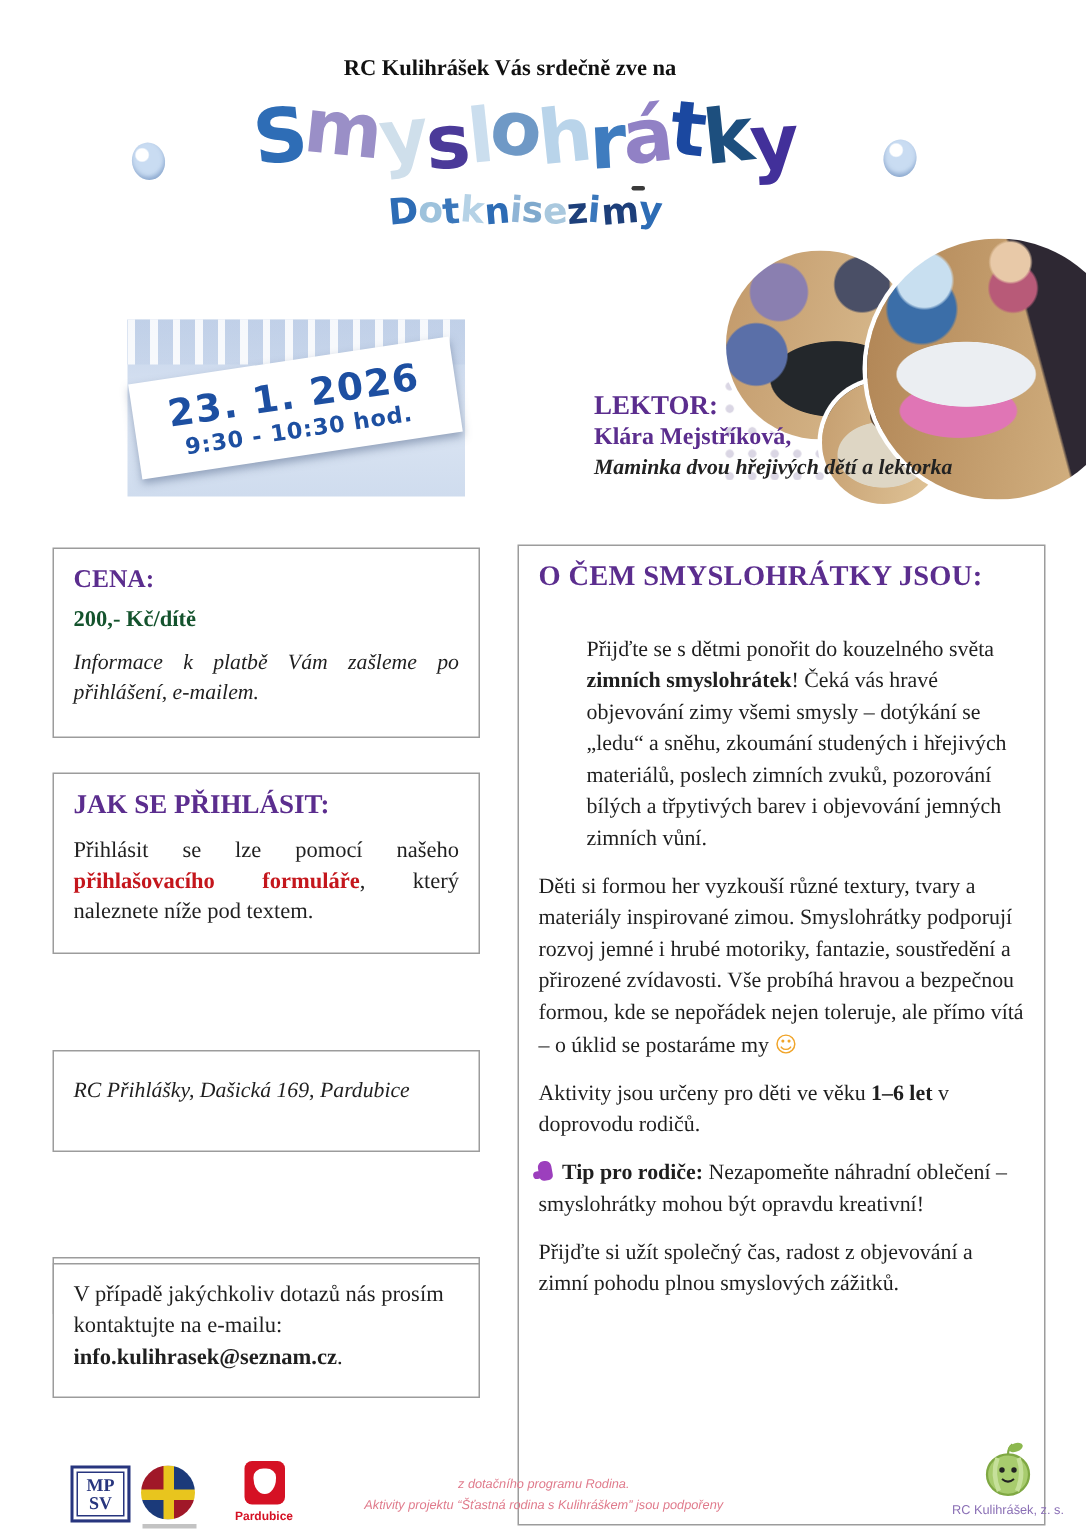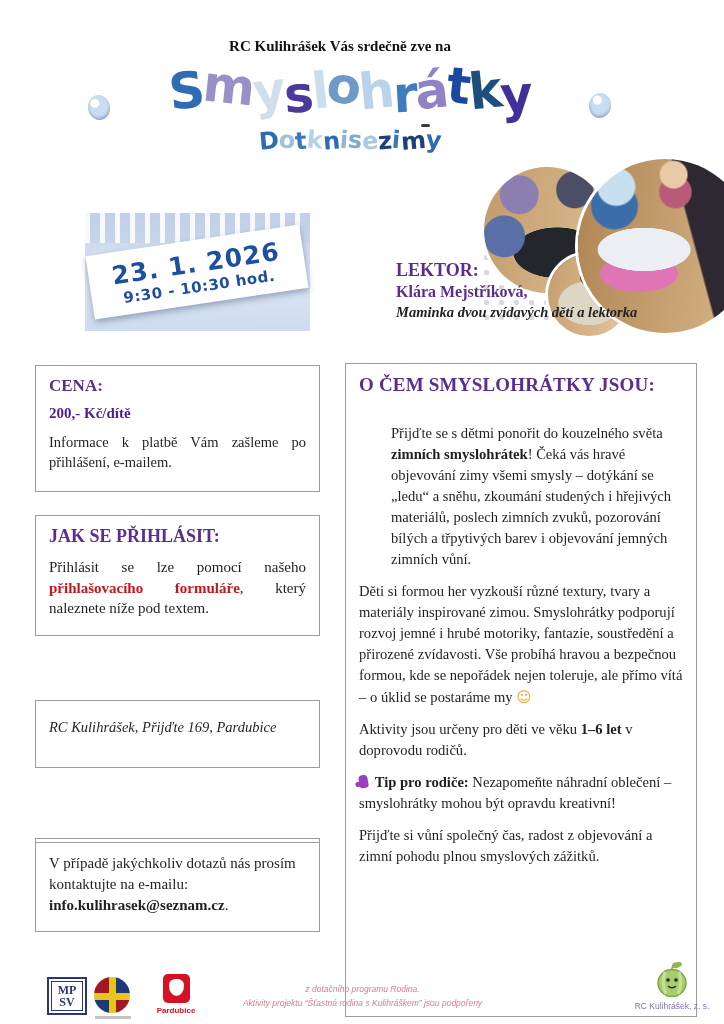--- a/index.html
+++ b/index.html
@@ -78,22 +78,22 @@
   .lektor-heading{font-size:18px;font-weight:bold;color:#5b2d8e;}
   .lektor-name{font-size:16px;font-weight:bold;color:#5b2d8e;margin-top:2px;}
   .lektor-desc{font-size:14.5px;font-weight:bold;font-style:italic;text-align:justify;
                width:252px;line-height:1.35;margin-top:2px;color:#222;}
 
   
   .box{position:absolute;border:1px solid #9c9c9c;background:#fff;box-sizing:border-box;padding:10px 13px;}
   .h-purple{color:#5b2d8e;font-weight:bold;}
   .box-cena{left:35px;top:365px;width:285px;height:127px;}
   .cena-heading{font-size:17px;}
-  .cena-price{font-size:15px;font-weight:bold;color:#4c1d95;margin-top:9px;}
-  .cena-info{font-size:14.5px;text-align:justify;margin-top:11px;line-height:1.35;}
+  .cena-price{font-size:15px;font-weight:bold;color:#14532d;margin-top:9px;}
+  .cena-info{font-size:14.5px;text-align:justify;margin-top:11px;line-height:1.35;font-style:italic;}
   .box-jak{left:35px;top:515px;width:285px;height:121px;}
   .jak-heading{font-size:18px;}
   .jak-p{font-size:15px;text-align:justify;line-height:1.38;margin-top:10px;}
   .box-misto{left:35px;top:700px;width:285px;height:68px;}
   .misto-heading{font-size:17.5px;}
   .misto-address{font-style:italic;font-size:14.5px;margin-top:8px;}
   .box-kapacita{left:35px;top:790px;width:285px;height:38px;padding:8px 13px;margin-top:48px;}
   .kapacita-text{font-size:15px;}
   .box-contact{left:35px;top:842px;width:285px;height:90px;}
   .contact-p{font-size:15px;line-height:1.4;width:252px;}
@@ -157,53 +157,53 @@
   <div class="badge-panel">
     <div class="badge-ribbon">
       <div class="badge-date">23. 1. 2026</div>
       <div class="badge-time">9:30 - 10:30 hod.</div>
     </div>
   </div>
 
   <div class="lektor">
     <div class="lektor-heading">LEKTOR:</div>
     <div class="lektor-name">Klára Mejstříková,</div>
-    <div class="lektor-desc">Maminka dvou zvídavých dětí a lektorka</div>
+    <div class="lektor-desc">Maminka dvou hřejivých dětí a lektorka</div>
   </div>
 
   <div class="box box-cena">
     <div class="h-purple cena-heading">CENA:</div>
     <div class="cena-price">200,- Kč/dítě</div>
     <div class="cena-info">Informace k platbě Vám zašleme po přihlášení, e-mailem.</div>
   </div>
 
   <div class="box box-jak">
     <div class="h-purple jak-heading">JAK SE PŘIHLÁSIT:</div>
     <div class="jak-p"><span>Přihlásit se lze pomocí našeho </span><span class="rb">přihlašovacího formuláře</span><span>, který naleznete níže pod textem.</span></div>
   </div>
 
   <div class="box box-misto">
-    <div class="misto-address">RC Kulihrášek, Přijďte 169, Pardubice</div>
+    <div class="misto-address">RC Přihlášky, Dašická 169, Pardubice</div>
   </div>
 
   <div class="box box-kapacita">
     <div class="kapacita-text">Kapacita omezena max. 15 dětí.</div>
   </div>
 
   <div class="box box-contact">
     <div class="contact-p"><span>V případě jakýchkoliv dotazů nás prosím kontaktujte na e-mailu: </span><span class="b">info.kulihrasek@seznam.cz</span><span>.</span></div>
   </div>
 
   <div class="box box-about">
     <div class="h-purple about-heading">O ČEM SMYSLOHRÁTKY JSOU:</div>
     <p class="first"><span>Přijďte se s dětmi ponořit do kouzelného světa </span><span class="b">zimních smyslohrátek</span><span>! Čeká vás hravé objevování zimy všemi smysly – dotýkání se „ledu“ a sněhu, zkoumání studených i hřejivých materiálů, poslech zimních zvuků, pozorování bílých a třpytivých barev i objevování jemných zimních vůní.</span></p>
     <p><span>Děti si formou her vyzkouší různé textury, tvary a materiály inspirované zimou. Smyslohrátky podporují rozvoj jemné i hrubé motoriky, fantazie, soustředění a přirozené zvídavosti. Vše probíhá hravou a bezpečnou formou, kde se nepořádek nejen toleruje, ale přímo vítá – o úklid se postaráme my </span><span class="smiley">☺</span></p>
     <p><span>Aktivity jsou určeny pro děti ve věku </span><span class="b">1–6 let</span><span> v doprovodu rodičů.</span></p>
     <p><span class="mitten-icon"></span><span> </span><span class="b">Tip pro rodiče:</span><span> Nezapomeňte náhradní oblečení – smyslohrátky mohou být opravdu kreativní!</span></p>
-    <p><span>Přijďte si vůní společný čas, radost z objevování a zimní pohodu plnou smyslových zážitků.</span></p>
+    <p><span>Přijďte si užít společný čas, radost z objevování a zimní pohodu plnou smyslových zážitků.</span></p>
   </div>
 
   <div class="mpsv">
     <span>MP</span>
     <span>SV</span>
   </div>
   <div class="round-logo"></div>
   <div class="round-caption"></div>
   <div class="pardubice-logo">
     <div class="pardubice-shield"></div>

